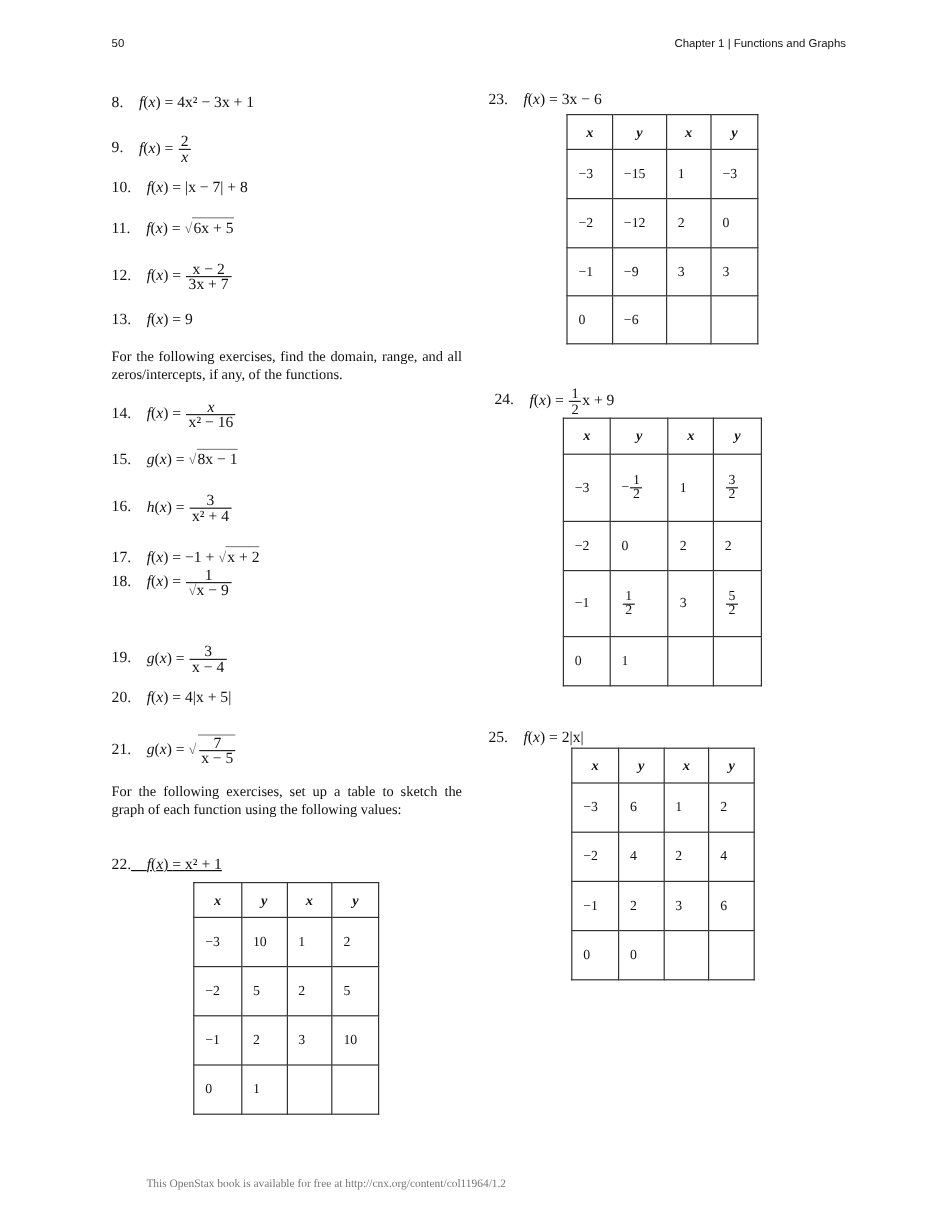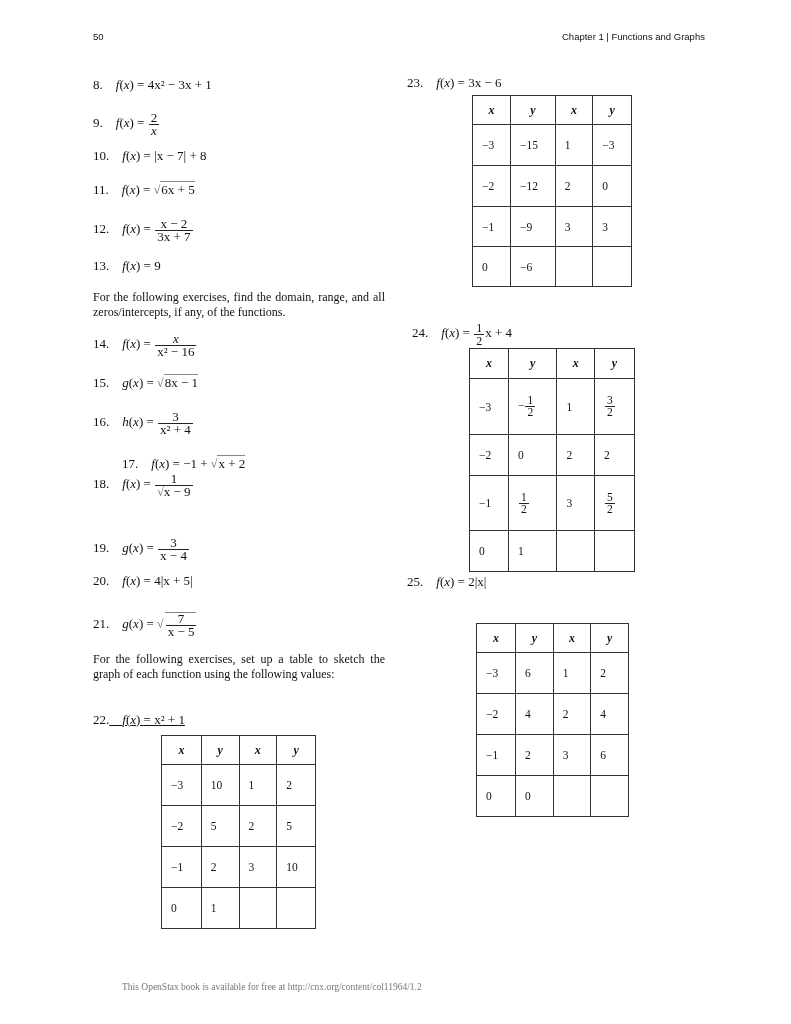--- a/index.html
+++ b/index.html
@@ -90,21 +90,21 @@
 
 <div class="abs ex" style="left:93px; top:411px;">
   <span class="num">16.</span>&nbsp;&nbsp;&nbsp;
   <span class="it">h</span>(<span class="it">x</span>) =
   <span class="frac">
       <span class="n">3</span>
       <span class="d">x² + 4</span>
     </span>
 </div>
 
-<div class="abs ex" style="left:93px; top:456px;margin-left:29px;">
+<div class="abs ex" style="left:93px; top:456px;">
   <span class="num">17.</span>&nbsp;&nbsp;&nbsp;
   <span class="it">f</span>(<span class="it">x</span>)
   <span>= −1 + </span><span class="rad">√</span><span class="sqrt">x + 2</span>
 </div>
 
 <div class="abs ex" style="left:93px; top:473px;">
   <span class="num">18.</span>&nbsp;&nbsp;&nbsp;
   <span class="it">f</span>(<span class="it">x</span>) =
   <span class="frac">
       <span class="n">1</span>
@@ -221,21 +221,21 @@
   </tr>
 </tbody>
   </table>
 
 <div class="abs ex" style="left:412px; top:322px;">
   <span class="num">24.</span>&nbsp;&nbsp;&nbsp;
   <span class="it">f</span>(<span class="it">x</span>) =
   <span class="frac" style="font-size:12px;">
       <span class="n">1</span>
       <span class="d">2</span>
-    </span><span>x + 4</span>
+    </span><span>x + 9</span>
 </div>
 
 <table class="vt" style="left:469px; top:348px; width:166px;">
   <tbody>
       <tr style="height:30px;">
     <th style="width:39px;">x</th>
     <th style="width:49px;">y</th>
     <th style="width:38px;">x</th>
     <th style="width:40px;">y</th>
   </tr>
@@ -271,21 +271,21 @@
   </tr>
   <tr style="height:41px;">
     <td>0</td>
         <td>1</td>
         <td></td>
         <td></td>
   </tr>
 </tbody>
   </table>
 
-<div class="abs ex" style="left:407px; top:574px;">
+<div class="abs ex" style="left:407px; top:606px;">
   <span class="num">25.</span>&nbsp;&nbsp;&nbsp;
   <span class="it">f</span>(<span class="it">x</span>)
   <span>= 2|x|</span>
 </div>
 
 <table class="vt" style="left:476px; top:623px; width:153px;">
   <tbody>
       <tr style="height:29px;">
     <th style="width:39px;">x</th>
     <th style="width:38px;">y</th>

